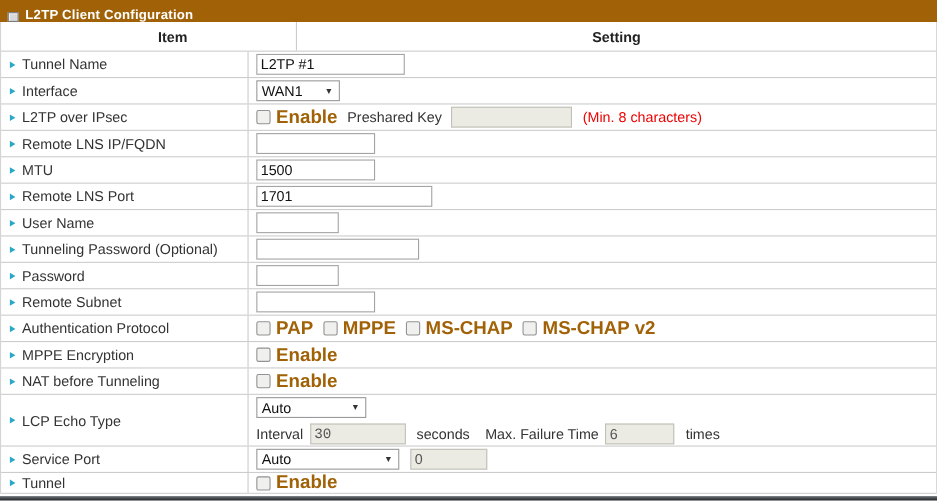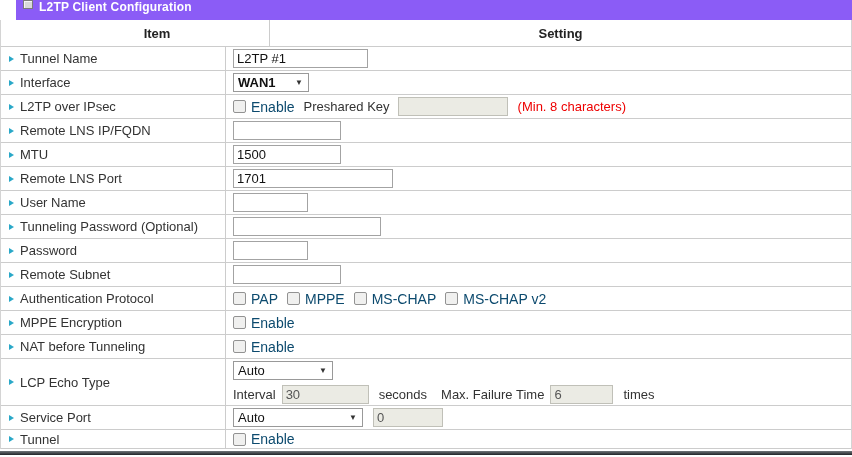--- a/index.html
+++ b/index.html
@@ -1,21 +1,21 @@
 <!DOCTYPE html>
 <html><head>
 <meta charset="utf-8">
 <style>
   * { margin:0; padding:0; box-sizing:border-box; }
   html,body { width:852px; height:457px; background:#fff; overflow:hidden;
               font-family:"Liberation Sans", sans-serif; }
   .panel { width:852px; height:457px; background:#fff; position:relative; }
 
   
-  .title-bar { height:20px; background:#8b5cf6; display:flex; align-items:flex-start; padding-left:7px;margin-left:16px; }
+  .title-bar { height:20px; background:#a16207; display:flex; align-items:flex-end; padding-left:7px; }
   .title-icon { width:10px; height:9px; background:#d8d8d8; border:1px solid #7a7a7a;
                 box-shadow:inset 1px 1px 0 #f4f4f4; margin-right:6px; flex:none; }
   .title-text { color:#ffffff; font-size:12px; font-weight:bold; letter-spacing:.2px; }
 
   
   .tbl { border-left:1px solid #d4d4d4; border-right:1px solid #d4d4d4; }
   .row { display:flex; height:24px; border-bottom:1px solid #ccc; }
   .row.thead { height:27px;padding-left:44px; }
   .row.tall { height:47px; }
   .row.short { height:19px; }
@@ -26,30 +26,30 @@
   .hdr-text { font-size:13px; font-weight:bold; color:#222; }
 
   .bullet { width:0; height:0; border-left:5px solid #2aa8c8; border-top:3.5px solid transparent;
             border-bottom:3.5px solid transparent; margin:0 6px 0 2px; flex:none; }
   .lbl { font-size:13px; color:#333; white-space:nowrap; }
 
   .ti { height:19px; border:1px solid #a3a3a3; background:#fff; font-family:"Liberation Sans",sans-serif;
         font-size:13px; color:#111; padding:0 2px 0 3px; }
   .ti.dis { background:#ebebe4; border-color:#c0c0b8; color:#555; }
   .w135{width:135px;} .w110{width:110px;} .w108{width:108px;} .w160{width:160px;}
-  .w87{width:87px;} .w75{width:75px;} .w148{width:148px;} .w70{width:70px;} .w63{width:63px;}
+  .w87{width:87px;font-family:Liberation Mono, monospace;} .w75{width:75px;} .w148{width:148px;} .w70{width:70px;} .w63{width:63px;}
 
   .sel { height:19px; border:1px solid #999; background:#fff; display:flex; align-items:center;
          justify-content:space-between; font-size:13px; color:#111; padding:0 5px 0 4px; cursor:default; }
   .sel .sel-arrow { font-size:8px; color:#333; margin-left:8px; }
-  .sel.w76{width:76px;font-weight:bold;} .sel.w100{width:100px;} .sel.w130{width:130px;}
+  .sel.w76{width:76px;} .sel.w100{width:100px;} .sel.w130{width:130px;}
 
   .cb { width:13px; height:13px; border:1px solid #929292; background:#f0f0ef; border-radius:2px;
         display:inline-block; margin-right:5px; flex:none; }
-  .cb-label { font-size:14px; color:#0c4a6e; margin-right:9px; white-space:nowrap; }
+  .cb-label { font-size:17px; color:#a16207; margin-right:9px; white-space:nowrap;font-weight:bold; }
   .txt { font-size:13px; color:#333; white-space:nowrap; }
   .hint { font-size:13px; color:#ee0000; margin-left:10px; white-space:nowrap; }
 
   .lcp-setting { flex-direction:column; align-items:flex-start; justify-content:center; gap:5px; }
   .line { display:flex; align-items:center; }
   .ml6{margin-left:6px;} .ml8{margin-left:8px;} .ml10{margin-left:10px;} .ml14{margin-left:14px;}
 
   .bottom-gap { height:2px; background:#fff; }
   .next-bar { height:4px; background:linear-gradient(#70757a, #1f2327); }
 </style>

